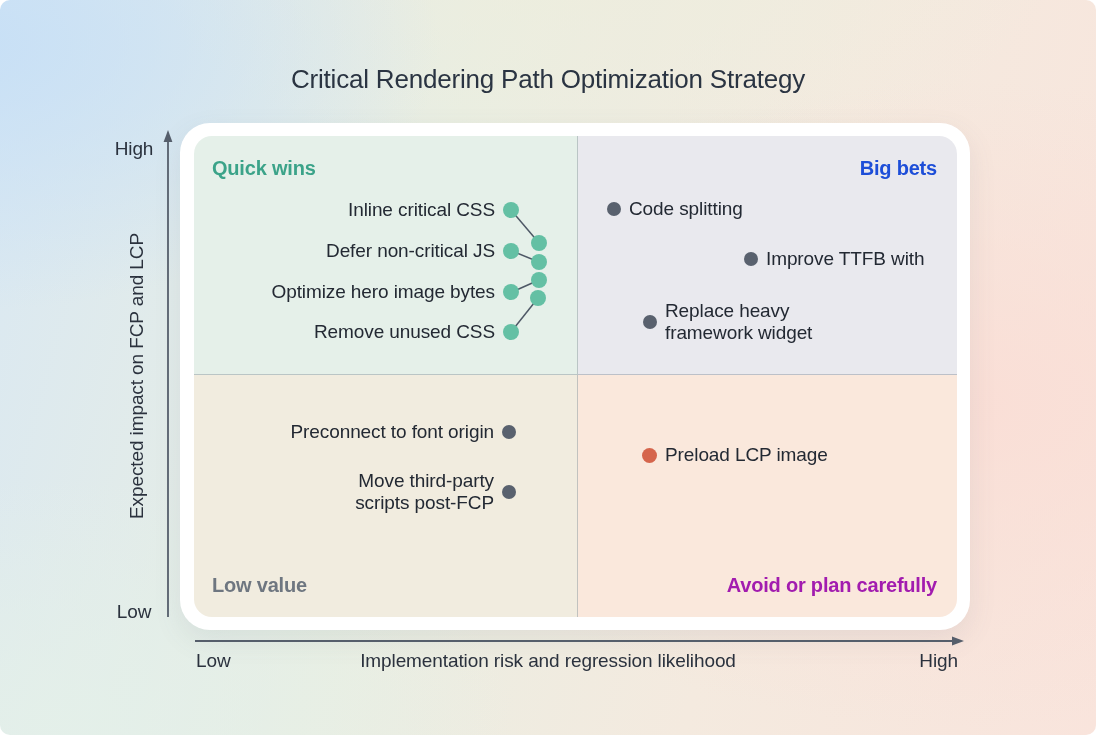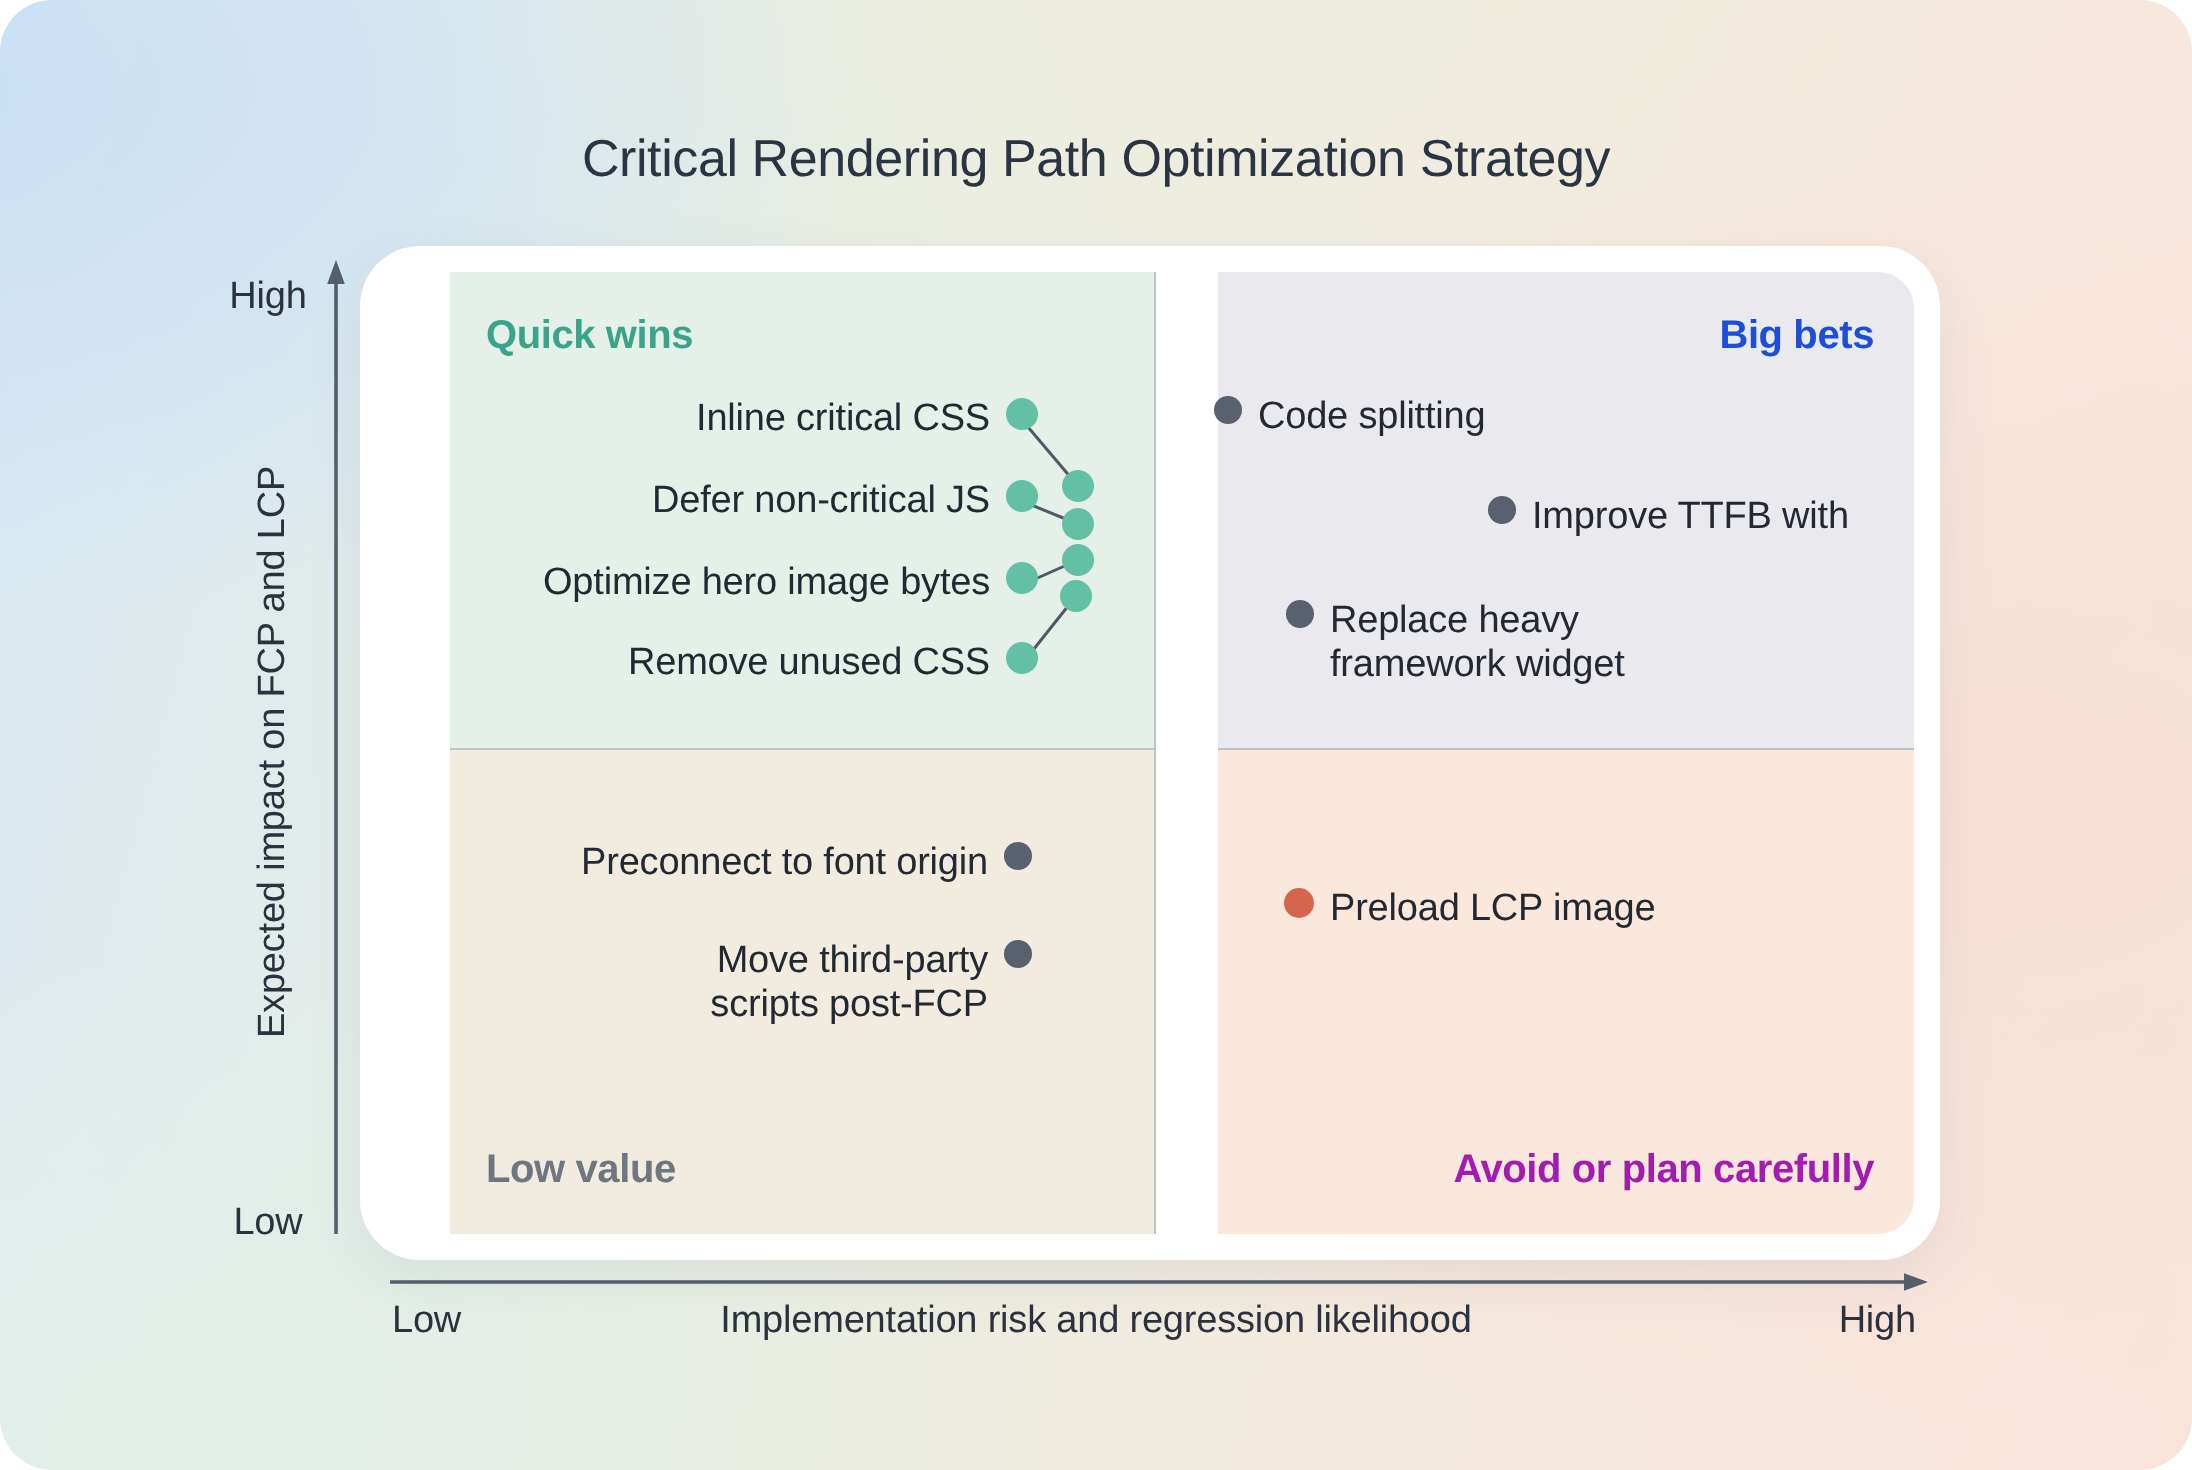--- a/index.html
+++ b/index.html
@@ -6,21 +6,21 @@
   html, body { margin: 0; padding: 0; }
   body {
     width: 1096px; height: 735px;
     background: #ffffff;
     font-family: "Liberation Sans", sans-serif;
     position: relative;
     overflow: hidden;
   }
   .canvas {
     position: absolute; inset: 0;
-    border-radius: 26px;
+    border-radius: 10px;
     overflow: hidden;
     background:
       radial-gradient(95% 80% at 88% 55%, rgba(250,222,214,0.95) 0%, rgba(250,222,214,0) 55%),
       radial-gradient(85% 70% at -4% 6%, rgba(198,223,246,0.95) 0%, rgba(198,223,246,0) 52%),
       radial-gradient(75% 60% at 6% 98%, rgba(228,240,233,0.9) 0%, rgba(228,240,233,0) 55%),
       radial-gradient(70% 55% at 55% -8%, rgba(238,237,221,0.85) 0%, rgba(238,237,221,0) 60%),
       linear-gradient(105deg, #D9E8F3 0%, #E9EEE2 38%, #F4EADF 68%, #F9E4DC 100%);
   }
   .page-title {
     position: absolute; left: 0; top: 64px; width: 100%;
@@ -37,39 +37,39 @@
     box-shadow: 0 10px 28px rgba(90,100,120,0.10);
   }
   .quads {
     position: absolute; left: 14px; top: 13px;
     width: 763px; height: 481px;
     border-radius: 18px; overflow: hidden;
     display: grid;
     grid-template-columns: 384px 1fr;
     grid-template-rows: 239px 1fr;
   }
-  .q { position: relative; margin-left: 31px; }
+  .q { position: relative; }
   .q-tl { background: #E5F0E9; border-right: 1px solid rgba(115,125,140,0.38); border-bottom: 1px solid rgba(115,125,140,0.38); }
   .q-tr { background: #E9E9EE; border-bottom: 1px solid rgba(115,125,140,0.38); }
   .q-bl { background: #F1ECDF; border-right: 1px solid rgba(115,125,140,0.38); text-decoration: underline; }
   .q-br { background: #FAE8DC; }
   .quad-label {
     position: absolute;
     font-size: 20px; font-weight: 700; letter-spacing: -0.2px;
   }
   .ql-quickwins { left: 18px; top: 21px;  color: #3BA389; }
   .ql-bigbets   { right: 20px; top: 21px; color: #1d4ed8; text-align: right; }
   .ql-lowvalue  { left: 18px; bottom: 20px; color: #6E7680; }
   .ql-avoid     { right: 20px; bottom: 20px; color: #a21caf; text-align: right; }
 
   
   .overlay { position: absolute; inset: 0; }
   .item {
     position: absolute;
-    display: flex; gap: 8px;
+    display: flex; align-items: center; gap: 8px;
     transform: translateY(-50%);
     font-size: 19px; color: #232933; letter-spacing: -0.1px;
     white-space: nowrap; line-height: 22px;
   }
   .item .lines span { display: block; }
   .dot { border-radius: 50%; flex: 0 0 auto; }
   .dot-teal  { width: 16px; height: 16px; background: #64C0A4; }
   .dot-slate { width: 14px; height: 14px; background: #59616E; }
   .dot-coral { width: 15px; height: 15px; background: #D5654C; }
   .txt-right { text-align: right; margin-left: 34px; }

